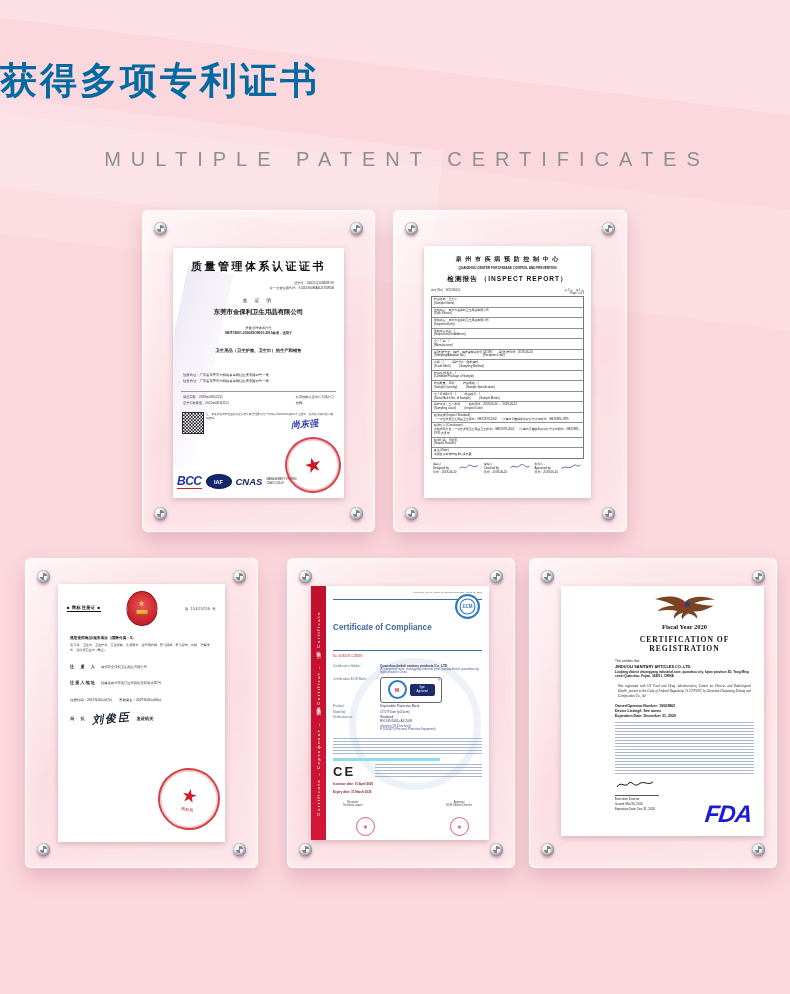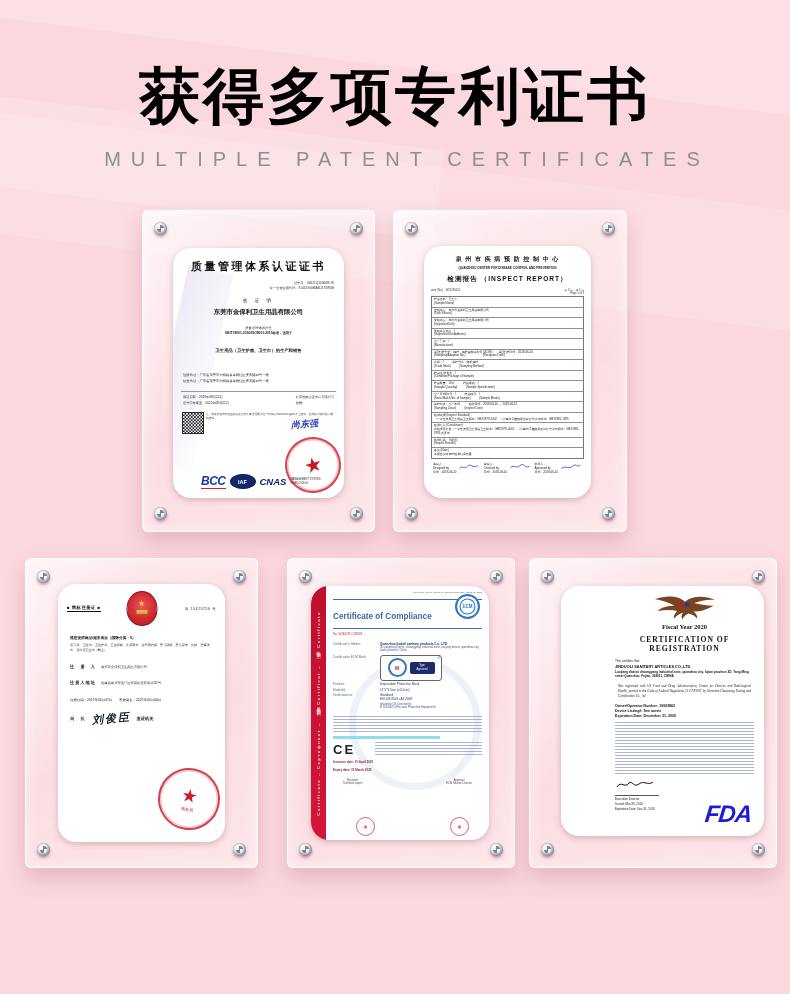--- a/index.html
+++ b/index.html
@@ -3,22 +3,22 @@
 <meta charset="utf-8">
 <style>
   html,body{margin:0;padding:0;}
   .canvas{position:relative;width:790px;height:994px;background:#fbd8de;overflow:hidden;
           font-family:"Liberation Sans",sans-serif;-webkit-font-smoothing:antialiased;}
   .band{position:absolute;pointer-events:none;}
   .b1{width:1100px;height:150px;left:-80px;top:-75px;transform:rotate(7deg);background:rgba(255,255,255,.22);}
   .b2{width:1200px;height:120px;left:-100px;top:175px;transform:rotate(7deg);background:rgba(255,255,255,.13);}
   .b3{width:500px;height:90px;left:-60px;top:120px;transform:rotate(7deg);background:rgba(255,255,255,.18);}
 
-  .page-title{position:absolute;top:56px;left:0;width:100%;text-align:center;
-      font-size:61px;font-weight:800;color:#000000;letter-spacing:3px;}
+  .page-title{position:absolute;top:56px;left:0;width:100%;text-align:left;
+      font-size:37px;font-weight:800;color:#0369a1;letter-spacing:3px;}
   .page-subtitle{position:absolute;top:148px;left:12px;width:100%;text-align:center;
       font-size:20px;color:#8f8f8f;letter-spacing:10px;font-weight:500;}
 
   
   .panel{position:absolute;border-radius:6px;
       background:linear-gradient(155deg,rgba(255,255,255,.5),rgba(255,255,255,.16) 55%,rgba(255,255,255,.34));
       border:1px solid rgba(255,255,255,.85);
       box-shadow:0 10px 20px rgba(190,110,128,.33), inset 0 0 14px rgba(255,255,255,.55);}
   .panel::before{content:"";position:absolute;inset:0;border-radius:6px;
       background:linear-gradient(115deg,rgba(255,255,255,.45) 0%,rgba(255,255,255,0) 32%);}
@@ -26,21 +26,21 @@
   .p2{left:393px;top:210px;width:232px;height:320px;}
   .p3{left:25px;top:558px;width:231px;height:308px;}
   .p4{left:287px;top:558px;width:226px;height:308px;}
   .p5{left:529px;top:558px;width:246px;height:308px;}
   .pin{position:absolute;width:13px;height:13px;border-radius:50%;
       background:radial-gradient(circle at 35% 32%,#fff 0%,#e8e8ea 35%,#9aa0a8 70%,#70757c 100%);
       box-shadow:0 2px 3px rgba(150,70,85,.5), inset 0 0 1px #555;}
   .pin::after{content:"";position:absolute;inset:3px;border-radius:50%;
       background:conic-gradient(#7c828a 0 25%,#f2f2f4 0 50%,#7c828a 0 75%,#f2f2f4 0);}
   .pin.tl{left:11px;top:11px}.pin.tr{right:11px;top:11px}.pin.bl{left:11px;bottom:11px}.pin.br{right:11px;bottom:11px}
-  .paper{position:absolute;background:#fff;box-shadow:0 2px 6px rgba(150,90,100,.35);overflow:hidden;border-radius:18px;}
+  .paper{position:absolute;background:#fff;box-shadow:0 2px 6px rgba(150,90,100,.35);overflow:hidden;}
   .p1 .paper{inset:37px 30px 33px 30px;}
   .p2 .paper{inset:35px 35px 33px 30px;}
   .p3 .paper{inset:25px 32px 25px 32px;}
   .p4 .paper{inset:27px 25px 27px 23px;}
   .p5 .paper{inset:27px 12px 31px 31px;padding-left:44px;}
   .pre{white-space:pre-line;}
   .bars{background:repeating-linear-gradient(180deg,#8e9dbb 0 1.1px,transparent 1.1px 3px);opacity:.75;}
 
   
   .wm1{position:absolute;left:-6px;top:20px;width:46px;height:200px;transform:rotate(12deg);
@@ -57,21 +57,21 @@
   .c1-rule{margin:7px 8px 0;border-top:.6px solid #999;}
   .c1-meta{display:flex;justify-content:space-between;margin:3px 10px 0;font-size:3.2px;line-height:1.7;color:#222;}
   .c1-sig{position:absolute;right:26px;top:170px;color:#2b3bb3;font-size:9px;font-style:italic;
       font-weight:600;transform:rotate(-4deg);}
   .c1-qr-row{display:flex;gap:3px;margin:7px 10px 0;}
   .qr{width:20px;height:20px;flex:0 0 20px;
       background:conic-gradient(#111 25%,#fff 0 50%,#111 0 75%,#fff 0) 0 0/3.2px 3.2px;outline:1px solid #222;}
   .c1-note{flex:1;font-size:2.7px;color:#444;line-height:1.4;}
   .c1-logos{position:absolute;left:4px;bottom:9px;display:flex;align-items:center;gap:4px;}
   .bcc{font-size:12px;font-weight:800;font-style:italic;color:#1736a4;letter-spacing:-.5px;
-      border-bottom:1.5px solid #c22;margin-left:24px;}
+      border-bottom:1.5px solid #c22;}
   .iaf{width:24px;height:13px;background:#14266e;color:#fff;border-radius:50%;display:flex;
       align-items:center;justify-content:center;font-size:5.5px;font-weight:700;border:1px solid #0d1b4f;}
   .cnas{font-size:9.5px;font-weight:800;font-style:italic;color:#12266b;}
   .cnas-note{font-size:2.6px;color:#333;line-height:1.3;}
   .seal{position:absolute;display:flex;align-items:center;justify-content:center;border-radius:50%;}
   .c1-seal{right:3px;bottom:5px;width:52px;height:52px;border:2.5px solid rgba(201,24,35,.8);
       box-shadow:inset 0 0 0 1.5px rgba(201,24,35,.28);transform:rotate(-15deg);}
   .c1-seal .st{color:#c91823;font-size:20px;}
 
   
@@ -116,21 +116,21 @@
   
   .c4-band{position:absolute;left:0;top:0;bottom:0;width:15px;
       background:linear-gradient(#c00f2d,#d31638);display:flex;align-items:center;justify-content:center;}
   .c4-band span{writing-mode:vertical-rl;transform:rotate(180deg);font-size:4.3px;color:#fff;
       letter-spacing:1.6px;white-space:nowrap;}
   .c4-main{position:absolute;left:15px;right:0;top:0;bottom:0;padding:5px 7px;}
   .c4-wm{position:absolute;right:8px;top:72px;width:118px;height:118px;border-radius:50%;
       border:7px solid rgba(70,130,180,.1);}
   .c4-note{text-align:right;font-size:2.4px;color:#555;}
   .c4-titlewrap{margin-top:5px;border-top:.9px solid #3f6cb0;border-bottom:.9px solid #3f6cb0;
-      padding:5px 0;position:relative;}
+      padding:16px 0;position:relative;}
   .c4-title{font-size:8.2px;color:#41699f;font-weight:600;}
   .c4-ecm{position:absolute;right:2px;top:-6px;width:21px;height:21px;border-radius:50%;background:#fff;
       border:2px solid #2d7ac1;box-shadow:inset 0 0 0 2.5px #fff, inset 0 0 0 3.6px #2d7ac1;
       display:flex;align-items:center;justify-content:center;font-size:4.5px;font-weight:800;color:#2d7ac1;}
   .c4-no{margin-top:2.5px;font-size:2.8px;color:#c2273d;}
   .c4-grid{display:grid;grid-template-columns:43px 1fr;gap:1.5px 4px;margin-top:6px;font-size:3.2px;}
   .c4-lab{color:#5a6b8c;}
   .c4-val{color:#1f2d52;}
   .c4-holder-name{font-weight:600;}
   .c4-sub{color:#44558a;font-size:2.8px;line-height:1.35;}

